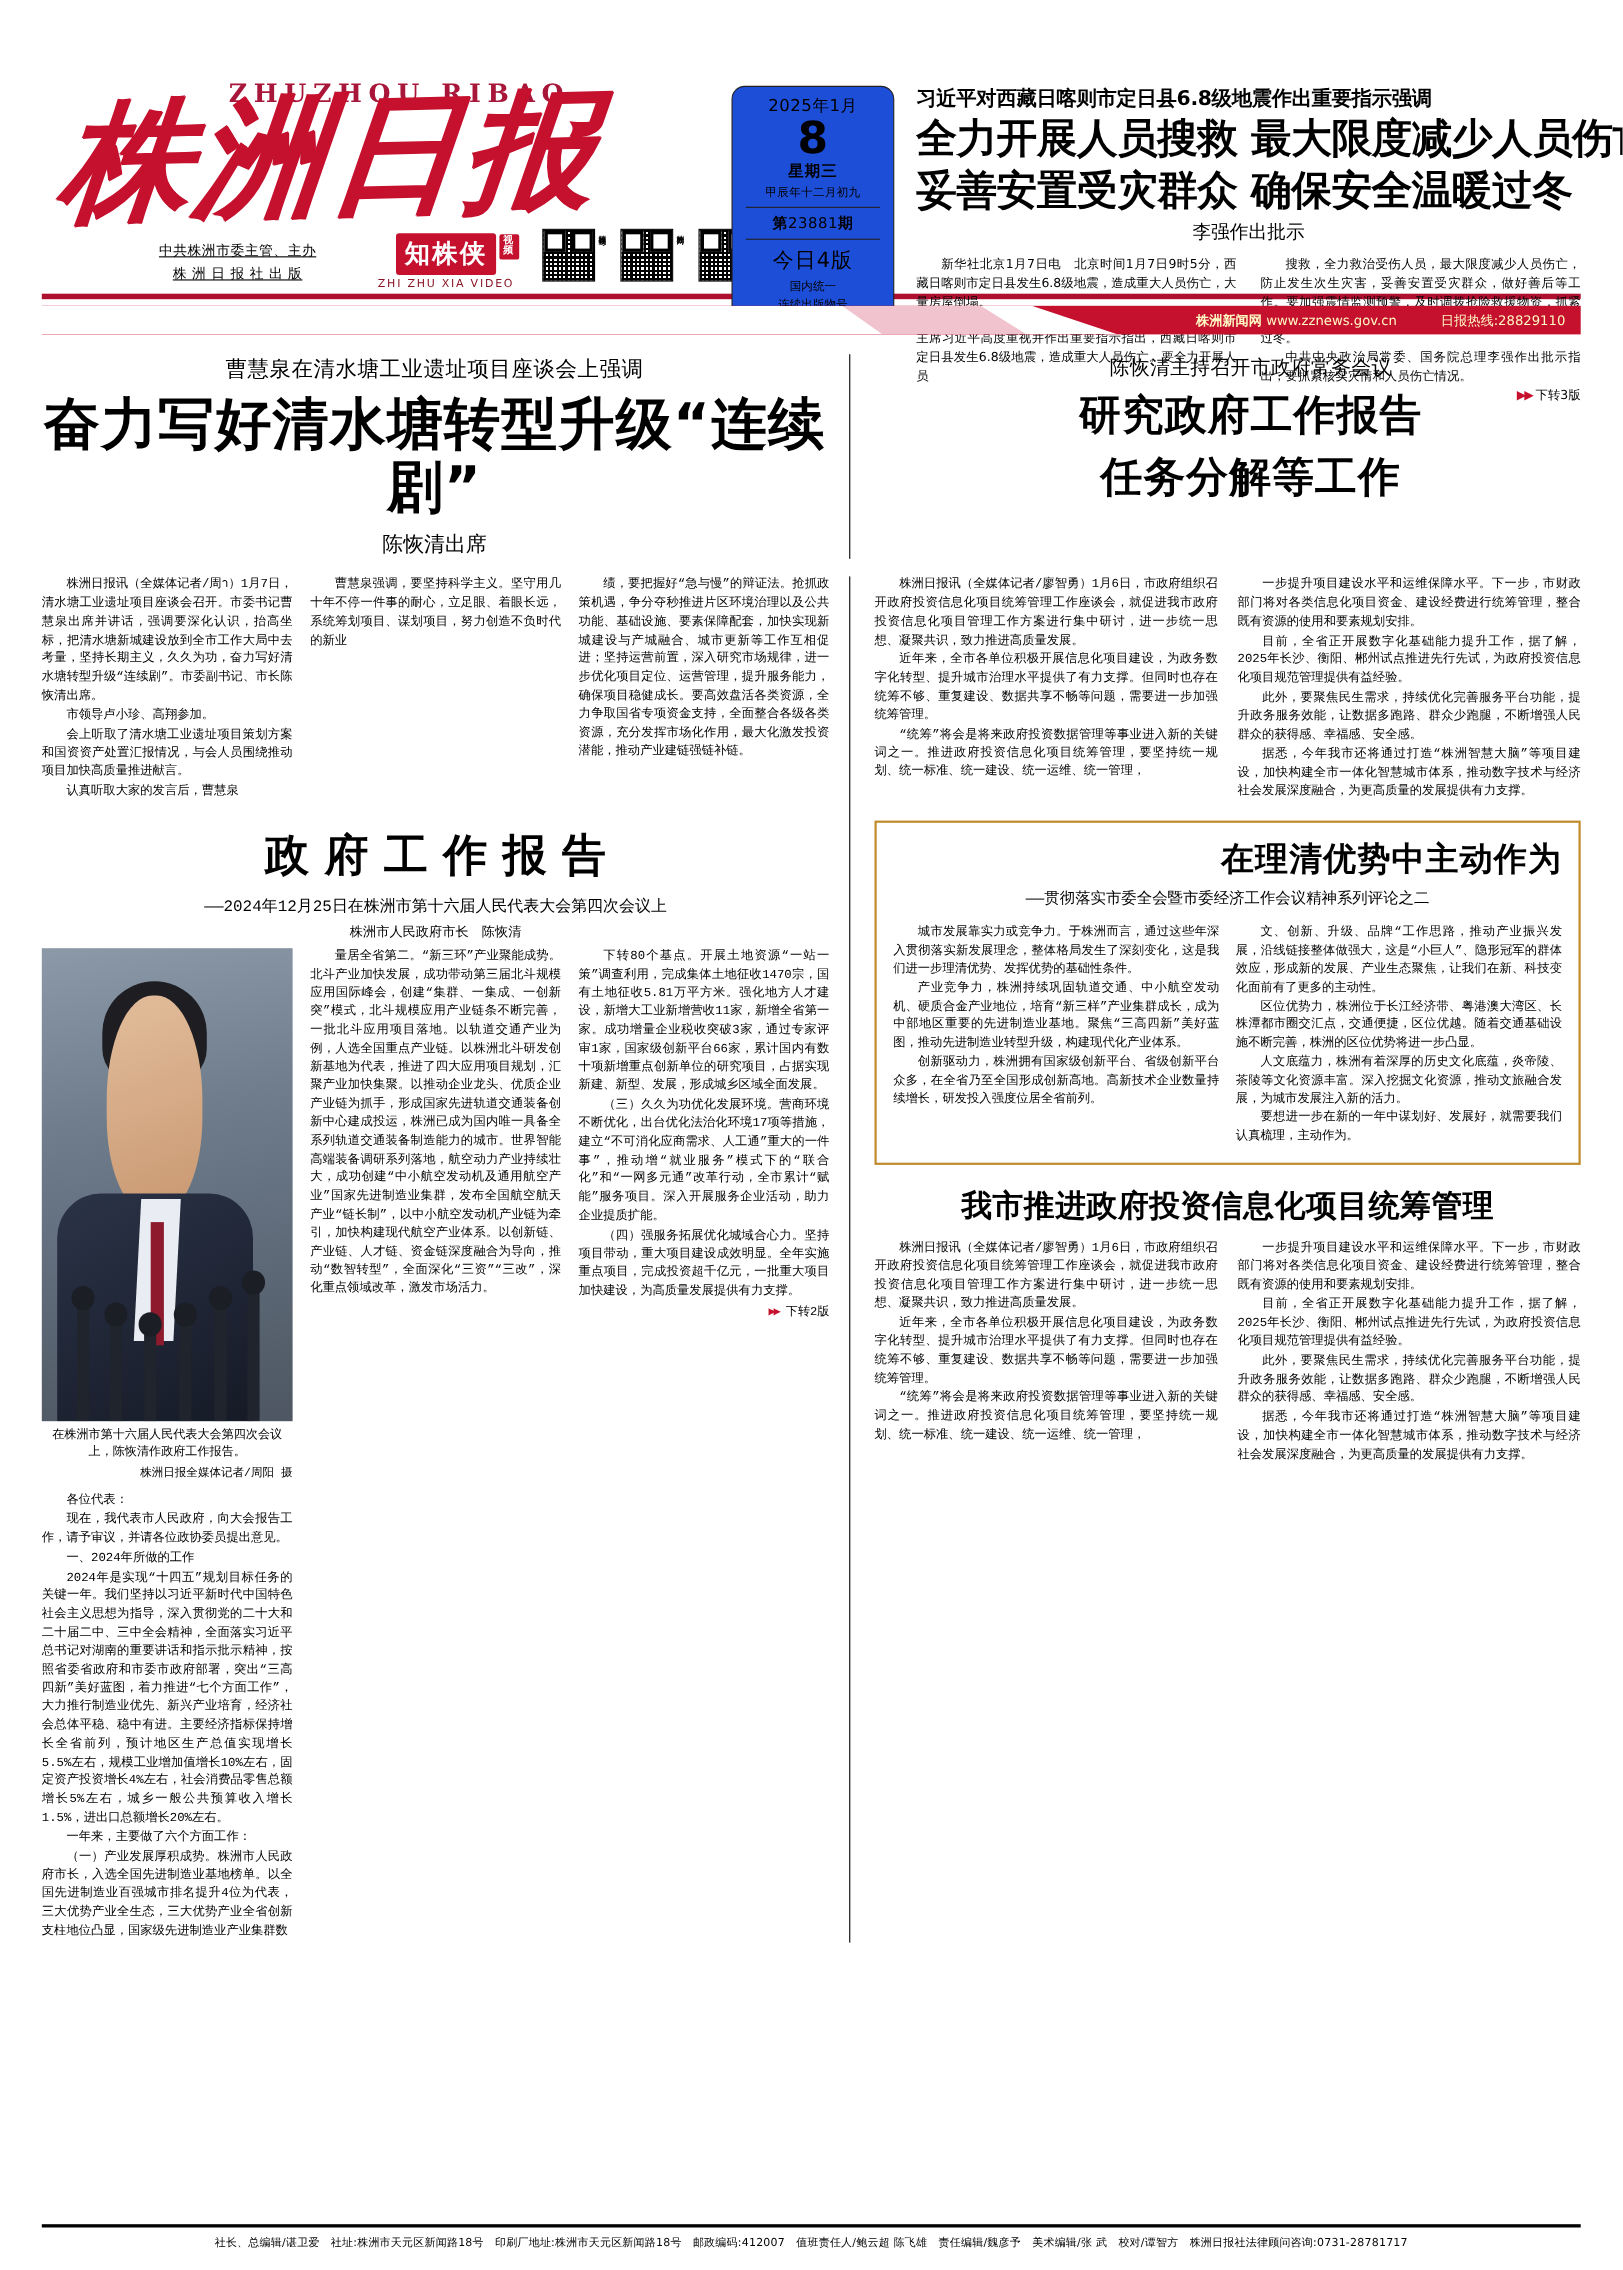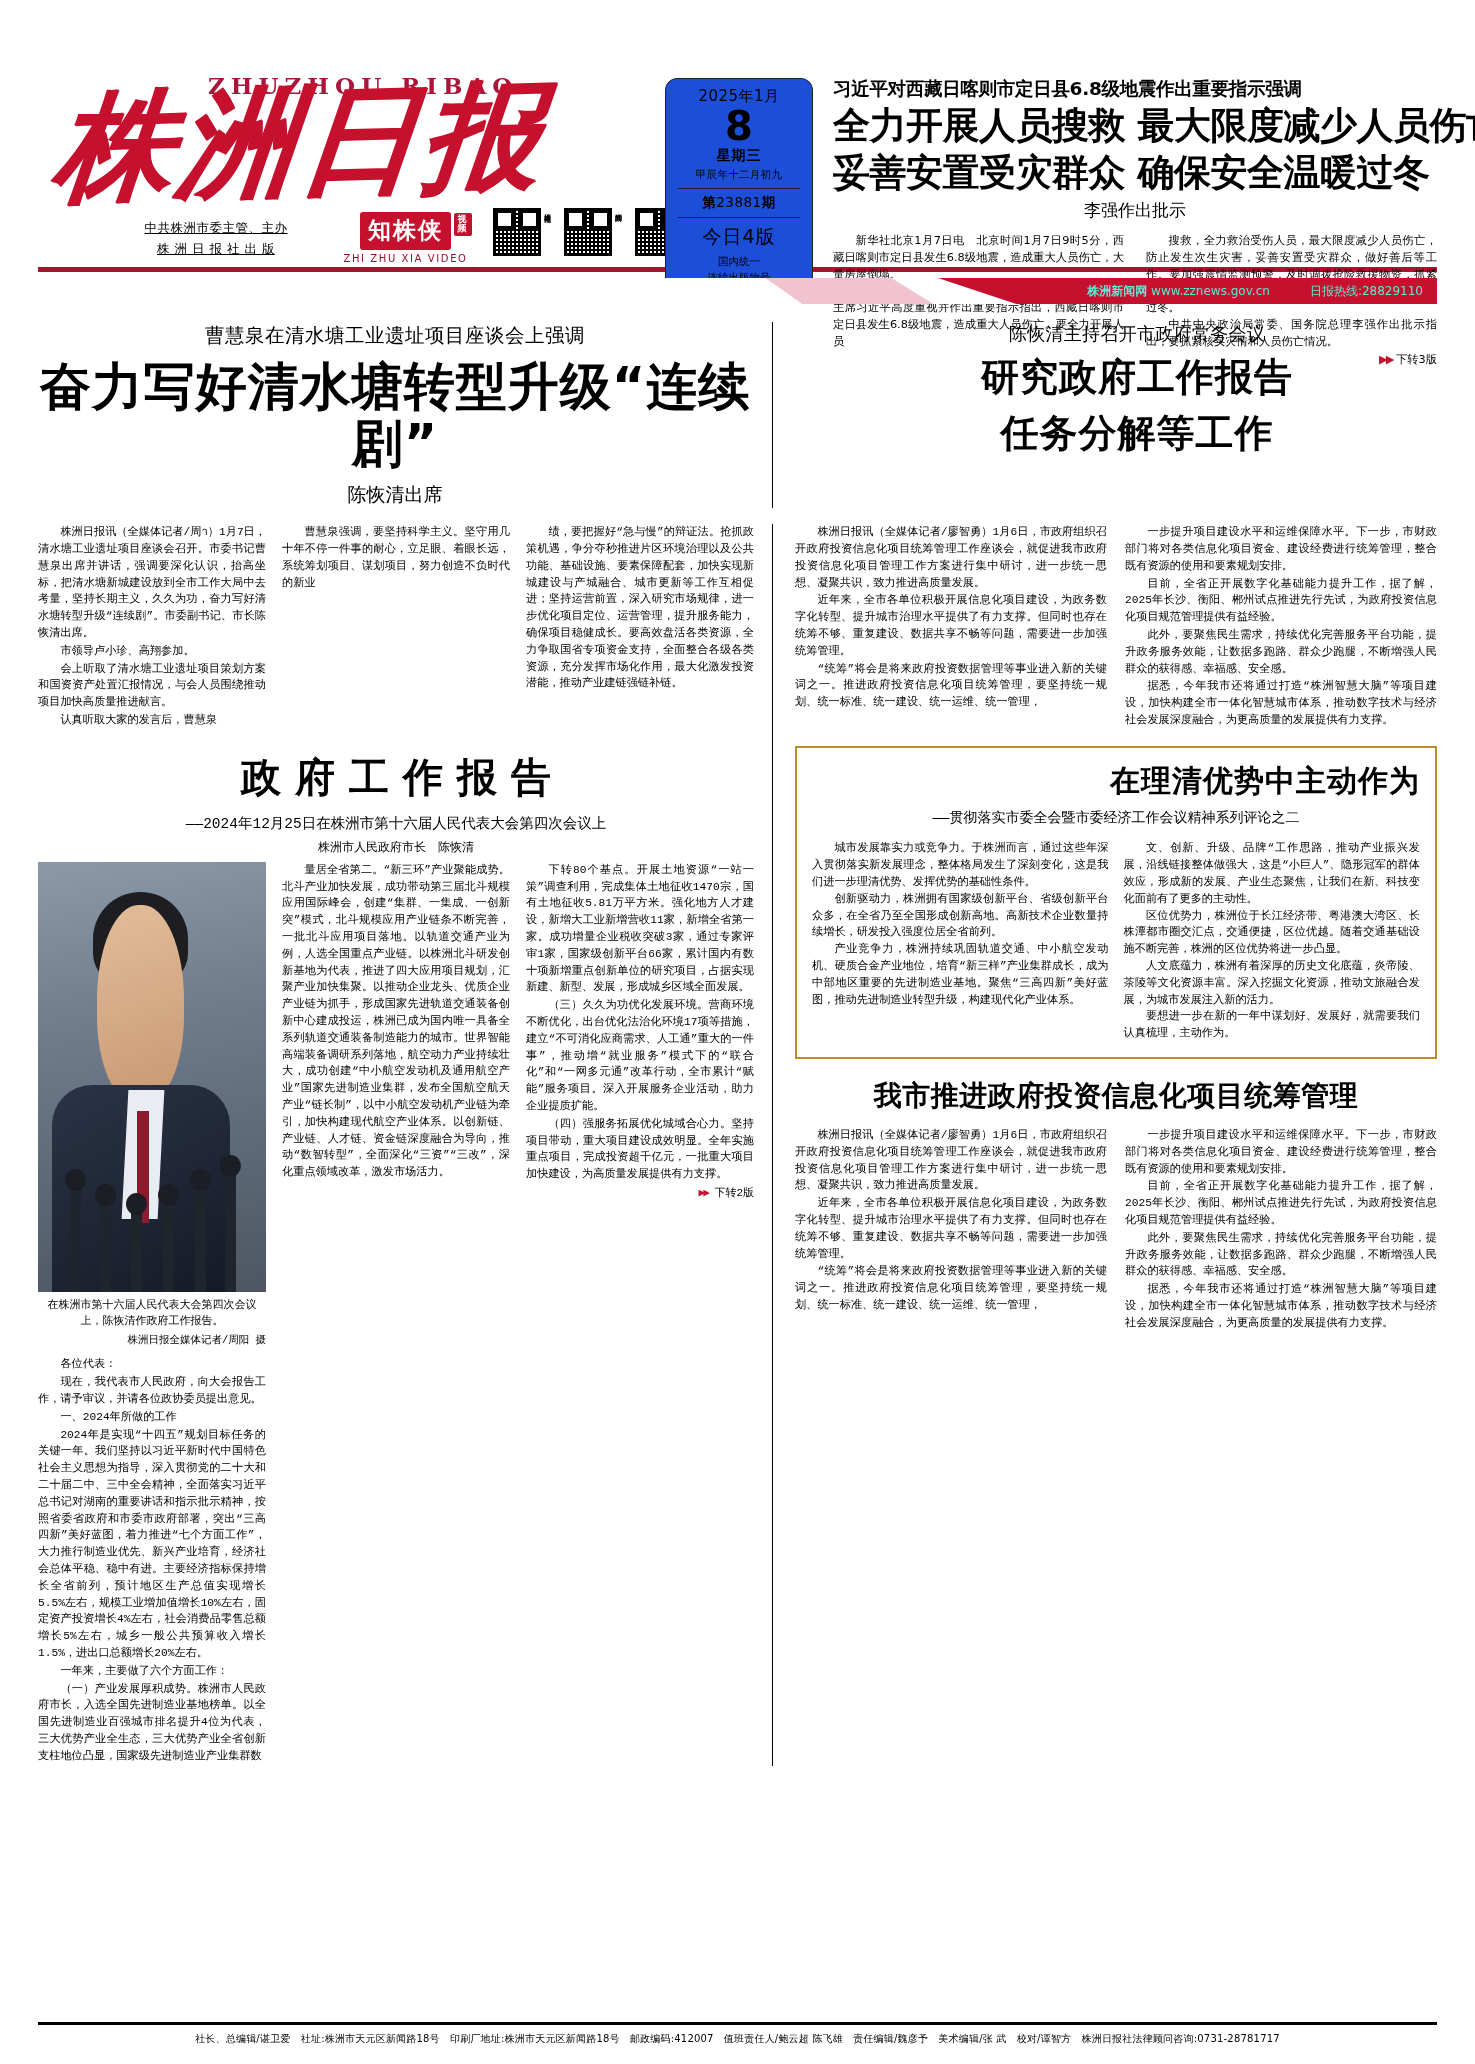--- a/index.html
+++ b/index.html
@@ -88,21 +88,21 @@
   .tn-col{ flex:1; font-size:11.3px; line-height:1.48; text-align:justify; }
   .tn-col p{ text-indent:2em; }
   .tn-more{ text-align:right; font-size:11.3px; margin-top:2px; }
   .tn-more .arw{ color:#c5102e; font-weight:bold; letter-spacing:-2px; }
 
   
   .redrule{ height:5px; background:#b01030; margin:2px 0 0; }
 
   
   .webbar{
-    position:relative; height:26px; background:#c5102e; color:#5eead4;
+    position:relative; height:26px; background:#c5102e; color:#fef9c3;
     display:flex; align-items:center; justify-content:flex-end; gap:40px;
     padding-right:14px; font-size:12px; margin-top:6px;
   }
   .webbar .wedge{
     position:absolute; left:-1px; top:0; height:26px; width:70%;
     background:#fff; clip-path: polygon(0 0, 92% 0, 100% 100%, 0 100%);
   }
   .webbar .wedge2{
     position:absolute; left:52%; top:0; height:26px; width:12%;
     background:#f0c3ce; clip-path: polygon(0 0, 75% 0, 100% 100%, 22% 100%);
@@ -397,22 +397,22 @@
             <p>据悉，今年我市还将通过打造“株洲智慧大脑”等项目建设，加快构建全市一体化智慧城市体系，推动数字技术与经济社会发展深度融合，为更高质量的发展提供有力支撑。</p>
           </div>
       </div>
 
       <div class="boxfeat">
         <div class="bf-title">在理清优势中主动作为</div>
         <div class="bf-sub">——贯彻落实市委全会暨市委经济工作会议精神系列评论之二</div>
         <div class="bf-cols">
           <div class="bf-col">
               <p>城市发展靠实力或竞争力。于株洲而言，通过这些年深入贯彻落实新发展理念，整体格局发生了深刻变化，这是我们进一步理清优势、发挥优势的基础性条件。</p>
+              <p>产业竞争力，株洲持续巩固轨道交通、中小航空发动机、硬质合金产业地位，培育“新三样”产业集群成长，成为中部地区重要的先进制造业基地。聚焦“三高四新”美好蓝图，推动先进制造业转型升级，构建现代化产业体系。</p>
               <p>创新驱动力，株洲拥有国家级创新平台、省级创新平台众多，在全省乃至全国形成创新高地。高新技术企业数量持续增长，研发投入强度位居全省前列。</p>
-              <p>产业竞争力，株洲持续巩固轨道交通、中小航空发动机、硬质合金产业地位，培育“新三样”产业集群成长，成为中部地区重要的先进制造业基地。聚焦“三高四新”美好蓝图，推动先进制造业转型升级，构建现代化产业体系。</p>
             </div>
           <div class="bf-col">
               <p>文、创新、升级、品牌“工作思路，推动产业振兴发展，沿线链接整体做强大，这是“小巨人”、隐形冠军的群体效应，形成新的发展、产业生态聚焦，让我们在新、科技变化面前有了更多的主动性。</p>
               <p>区位优势力，株洲位于长江经济带、粤港澳大湾区、长株潭都市圈交汇点，交通便捷，区位优越。随着交通基础设施不断完善，株洲的区位优势将进一步凸显。</p>
               <p>人文底蕴力，株洲有着深厚的历史文化底蕴，炎帝陵、茶陵等文化资源丰富。深入挖掘文化资源，推动文旅融合发展，为城市发展注入新的活力。</p>
               <p>要想进一步在新的一年中谋划好、发展好，就需要我们认真梳理，主动作为。</p>
             </div>
         </div>
       </div>
 

